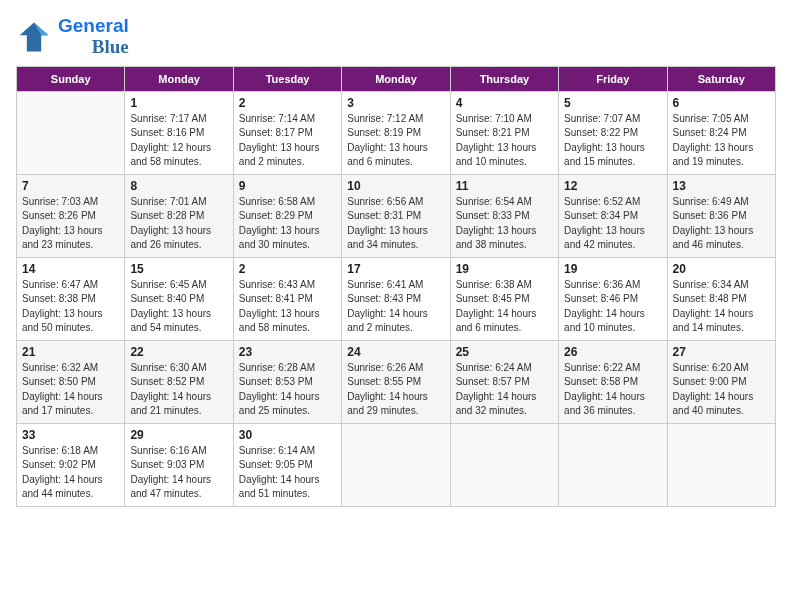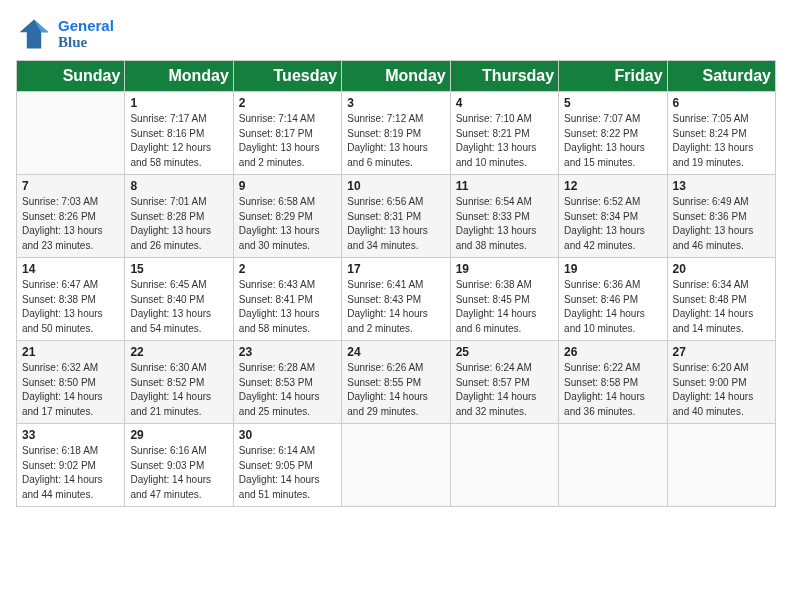--- a/index.html
+++ b/index.html
@@ -15,24 +15,25 @@
       justify-content: space-between;
       align-items: flex-start;
       margin-bottom: 4px;
     }
     .logo {
       display: flex;
       align-items: center;
       gap: 6px;
     }
     .logo-text {
-      font-size: 15px;
+      font-size: 19px;
       font-weight: bold;
       color: #1a1a2e;
       line-height: 1.1;
+      text-align: right;
     }
     .logo-text span {
       color: #1a73e8;
     }
     .logo-bird {
       width: 36px;
       height: 36px;
     }
     .title-area {
       text-align: right;
@@ -45,25 +46,25 @@
     .location {
       font-size: 15px;
       color: #333;
     }
     .calendar {
       width: 100%;
       border-collapse: collapse;
       margin-top: 8px;
     }
     .calendar th {
-      background-color: #15803d;
+      background-color: #701a75;
       color: #fff;
-      font-size: 16px;
+      font-size: 11px;
       padding: 6px 4px;
-      text-align: right;
+      text-align: center;
       border: 1px solid #ccc;
     }
     .calendar td {
       vertical-align: top;
       border: 1px solid #ccc;
       padding: 4px 5px;
       font-size: 10.5px;
       color: #333;
       width: calc(100% / 7);
       height: 80px;

